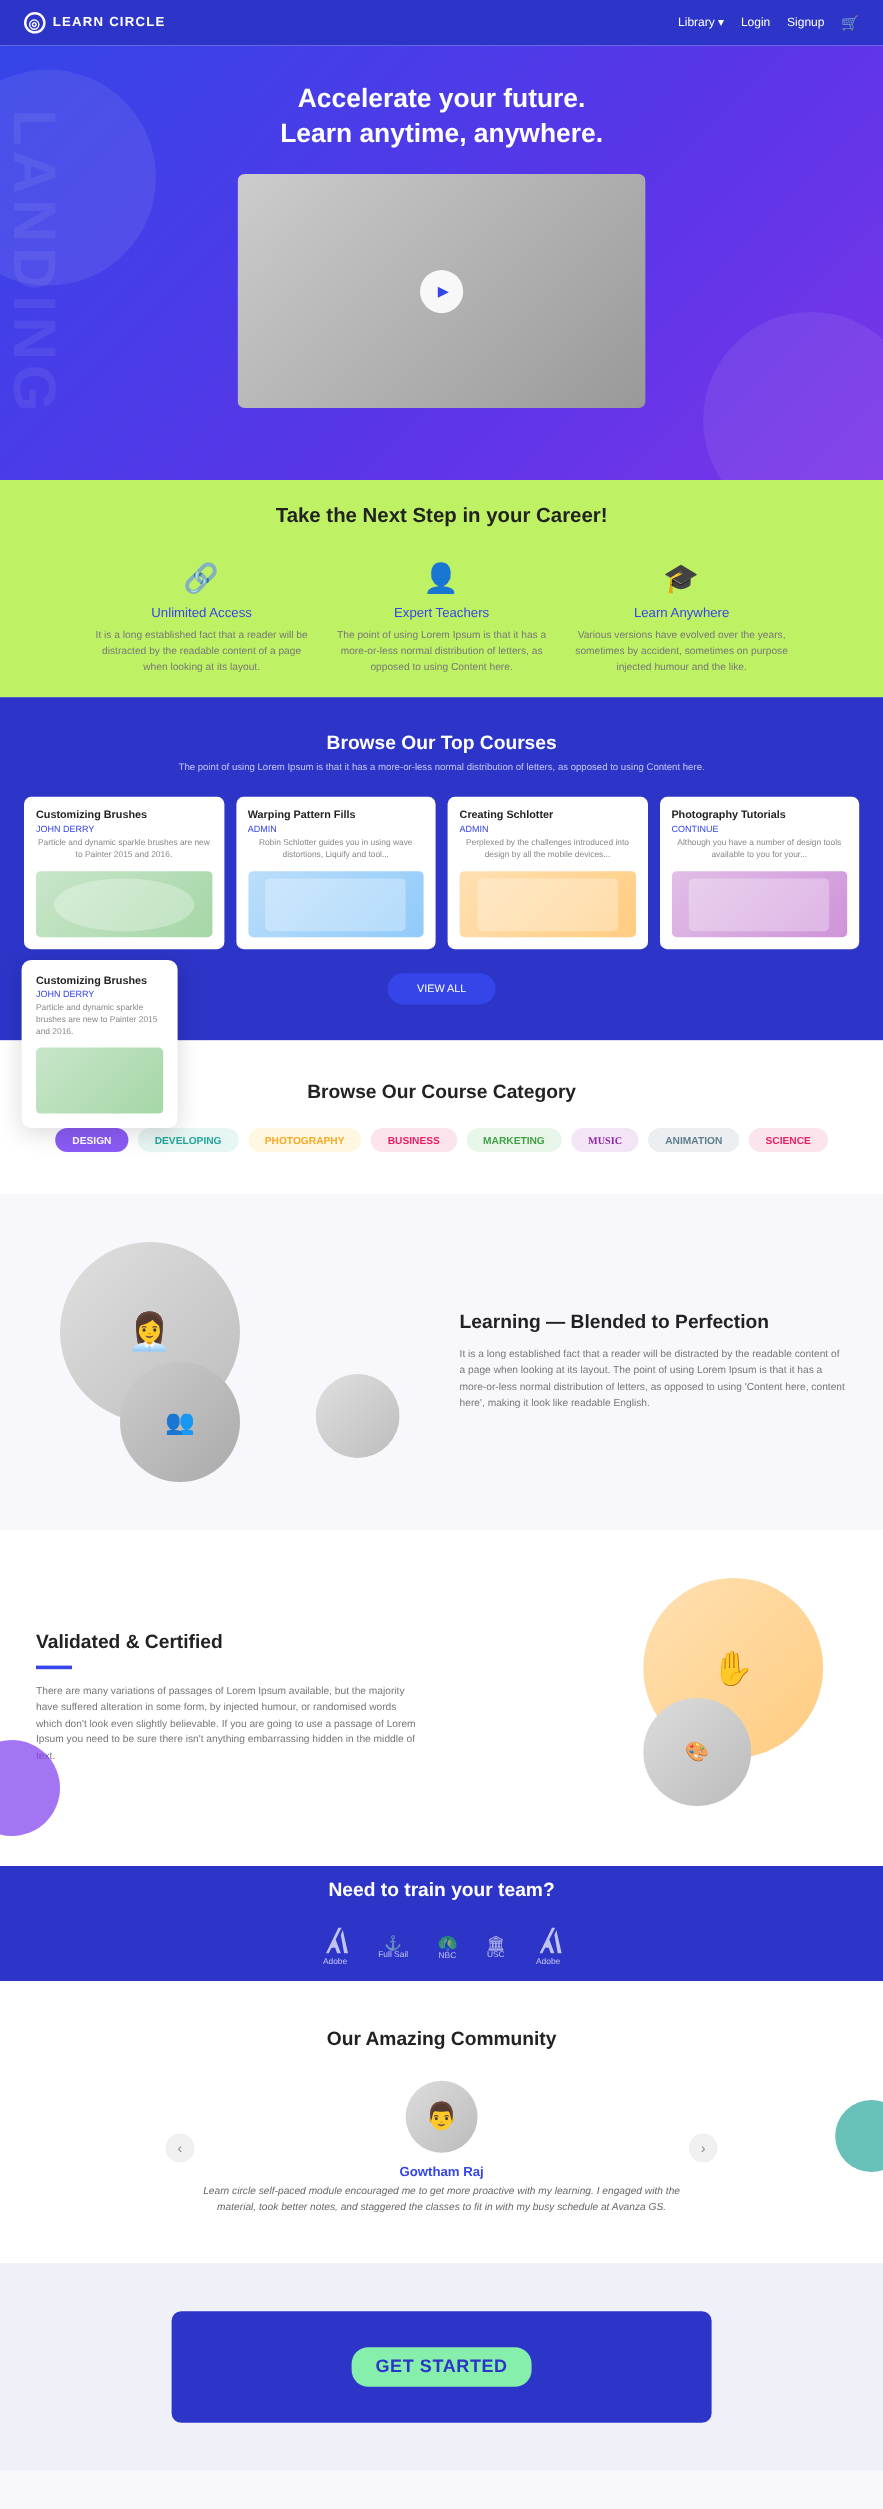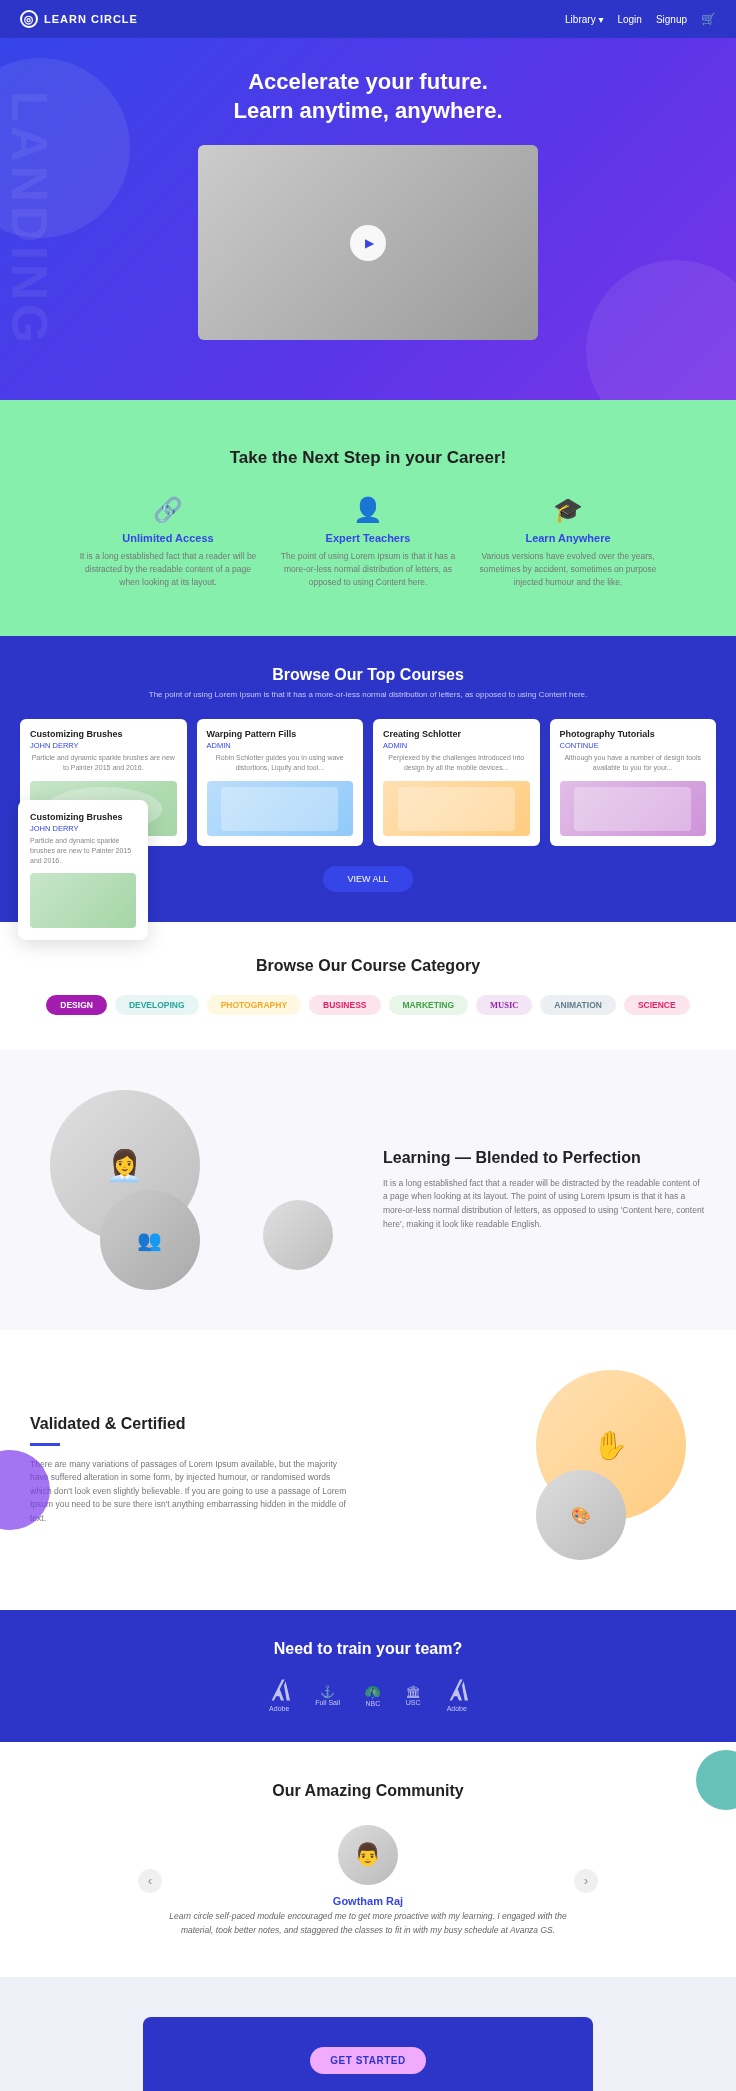--- a/index.html
+++ b/index.html
@@ -19,26 +19,26 @@
     .hero-video { width: 340px; height: 195px; background: #888; border-radius: 6px; margin: 0 auto; position: relative; overflow: hidden; display: flex; align-items: center; justify-content: center; }
     .hero-video-inner { width: 100%; height: 100%; background: linear-gradient(135deg, #ccc 0%, #999 100%); display: flex; align-items: center; justify-content: center; }
     .play-btn { width: 36px; height: 36px; background: rgba(255,255,255,0.9); border-radius: 50%; display: flex; align-items: center; justify-content: center; }
     .play-btn::after { content: '▶'; font-size: 12px; color: #3545e8; margin-left: 3px; }
     .hero-bg-circle { position: absolute; width: 180px; height: 180px; border-radius: 50%; background: rgba(255,255,255,0.08); }
     .hero-bg-circle.left { left: -50px; top: 20px; }
     .hero-bg-circle.right { right: -30px; bottom: -40px; }
     .landing-text { position: absolute; left: 0; top: 50%; transform: translateY(-50%); font-size: 50px; font-weight: 900; color: rgba(255,255,255,0.07); writing-mode: vertical-rl; text-orientation: mixed; letter-spacing: 4px; }
 
     
-    .next-step { padding: 48px 30px; text-align: center; background: #86efac; }
+    .next-step { padding: 20px 30px; text-align: center; background: #bef264; }
     .next-step h2 { font-size: 17px; font-weight: 700; color: #222; margin-bottom: 28px; }
     .features { display: flex; justify-content: center; gap: 20px; }
     .feature { flex: 1; max-width: 180px; text-align: center; }
     .feature-icon { font-size: 24px; margin-bottom: 8px; }
-    .feature h3 { font-size: 11px; font-weight: 700; color: #3545e8; margin-bottom: 6px; }
+    .feature h3 { font-size: 11px; font-weight: 400; color: #3545e8; margin-bottom: 6px; }
     .feature p { font-size: 8.5px; color: #777; line-height: 1.5; }
 
     
     .courses-section { background: #2c35c8; padding: 30px 20px; }
     .courses-section h2 { color: #fff; text-align: center; font-size: 16px; font-weight: 700; margin-bottom: 6px; }
     .courses-section p { color: rgba(255,255,255,0.7); text-align: center; font-size: 8px; margin-bottom: 20px; }
     .courses-grid { display: flex; gap: 10px; margin-bottom: 20px; }
     .course-card { background: #fff; border-radius: 6px; padding: 10px; flex: 1; overflow: hidden; }
     .course-card h4 { font-size: 9px; font-weight: 700; color: #222; margin-bottom: 2px; }
     .course-card .author { font-size: 7.5px; color: #3545e8; margin-bottom: 3px; }
@@ -55,21 +55,21 @@
     .popup-card h4 { font-size: 9px; font-weight: 700; color: #222; margin-bottom: 2px; }
     .popup-card .author { font-size: 7.5px; color: #3545e8; margin-bottom: 3px; }
     .popup-card p { font-size: 7px; color: #888; line-height: 1.4; margin-bottom: 8px; }
     .popup-thumb { width: 100%; height: 55px; border-radius: 4px; background: linear-gradient(135deg, #c8e6c9 0%, #a5d6a7 100%); }
 
     
     .category-section { background: #fff; padding: 35px 20px; text-align: center; }
     .category-section h2 { font-size: 16px; font-weight: 700; color: #222; margin-bottom: 20px; }
     .category-tags { display: flex; flex-wrap: wrap; justify-content: center; gap: 8px; }
     .cat-tag { border-radius: 14px; padding: 5px 14px; font-size: 8.5px; font-weight: 600; cursor: pointer; border: none; }
-    .cat-tag.blue { background: #a21caf; color: #fff; }
+    .cat-tag.blue { background: #8b5cf6; color: #fff; }
     .cat-tag.teal { background: #e8f5f5; color: #26a69a; }
     .cat-tag.yellow { background: #fff8e1; color: #f9a825; text-align: right; }
     .cat-tag.red { background: #fce4ec; color: #e91e63; }
     .cat-tag.green { background: #e8f5e9; color: #43a047; }
     .cat-tag.purple { background: #f3e5f5; color: #8e24aa; font-family: Liberation Serif, serif; }
     .cat-tag.gray { background: #eceff1; color: #607d8b; }
     .cat-tag.pink { background: #fce4ec; color: #e91e63; }
 
     
     .blended-section { padding: 40px 30px; display: flex; align-items: center; gap: 30px; background: #f8f8fc; }
@@ -87,42 +87,42 @@
     .validated-text { flex: 1; }
     .validated-text h2 { font-size: 16px; font-weight: 700; color: #222; margin-bottom: 10px; }
     .validated-underline { width: 30px; height: 3px; background: #3545e8; margin-bottom: 12px; }
     .validated-text p { font-size: 8.5px; color: #777; line-height: 1.6; }
     .validated-images { flex: 1; position: relative; height: 200px; }
     .val-circle { position: absolute; border-radius: 50%; overflow: hidden; }
     .val-circle.big { width: 150px; height: 150px; top: 0; right: 20px; background: linear-gradient(135deg, #ddd, #bbb); }
     .val-circle.small { width: 90px; height: 90px; bottom: 10px; right: 80px; background: linear-gradient(135deg, #ccc, #aaa); }
 
     
-    .train-section { background: #2c35c8; padding: 30px 20px; text-align: center; }
+    .train-section { background: #2c35c8; padding: 12px 20px; text-align: center; }
     .train-section h2 { color: #fff; font-size: 16px; font-weight: 700; margin-bottom: 20px; }
     .logos-row { display: flex; align-items: center; justify-content: center; gap: 24px; }
     .brand-logo { color: rgba(255,255,255,0.7); font-size: 14px; font-weight: 700; text-align: center; }
     .brand-logo span { display: block; font-size: 7px; font-weight: 400; }
 
     
     .community-section { background: #fff; padding: 40px 20px; text-align: center; }
     .community-section h2 { font-size: 16px; font-weight: 700; color: #222; margin-bottom: 25px; }
     .testimonial { max-width: 400px; margin: 0 auto; position: relative; }
     .avatar { width: 60px; height: 60px; border-radius: 50%; background: linear-gradient(135deg, #ddd, #bbb); margin: 0 auto 10px; overflow: hidden; display: flex; align-items: center; justify-content: center; font-size: 22px; color: #888; }
     .reviewer-name { font-size: 11px; font-weight: 700; color: #3545e8; margin-bottom: 3px; }
     .testimonial-text { font-size: 8.5px; color: #666; line-height: 1.6; font-style: italic; }
     .carousel-arrow { position: absolute; top: 50%; transform: translateY(-50%); background: #f0f0f0; border: none; border-radius: 50%; width: 24px; height: 24px; cursor: pointer; font-size: 12px; color: #888; display: flex; align-items: center; justify-content: center; }
     .carousel-arrow.left { left: -30px; }
     .carousel-arrow.right { right: -30px; }
 
     
     .cta-section { background: #f0f0f8; padding: 40px 20px; text-align: center; }
     .cta-box { background: #2c35c8; border-radius: 8px; padding: 30px 40px; max-width: 450px; margin: 0 auto; }
     .cta-box p { color: #fff; font-size: 12px; line-height: 1.6; margin-bottom: 16px; }
-    .cta-btn { background: #f0abfc; color: #2c35c8; border: none; border-radius: 14px; padding: 8px 20px; font-size: 10px; font-weight: 700; cursor: pointer; letter-spacing: 0.5px; }
+    .cta-btn { background: #86efac; color: #2c35c8; border: none; border-radius: 14px; padding: 8px 20px; font-size: 15px; font-weight: 700; cursor: pointer; letter-spacing: 0.5px; }
 
     
     .left-purple-circle { position: absolute; left: -30px; top: 1450px; width: 80px; height: 80px; border-radius: 50%; background: #7c3aed; opacity: 0.7; }
     .right-teal-circle { position: absolute; right: -20px; top: 1750px; width: 60px; height: 60px; border-radius: 50%; background: #26a69a; opacity: 0.7; }
   </style>
 </head>
 <body>
 
 <div style="position: relative; width: 736px;">
 

